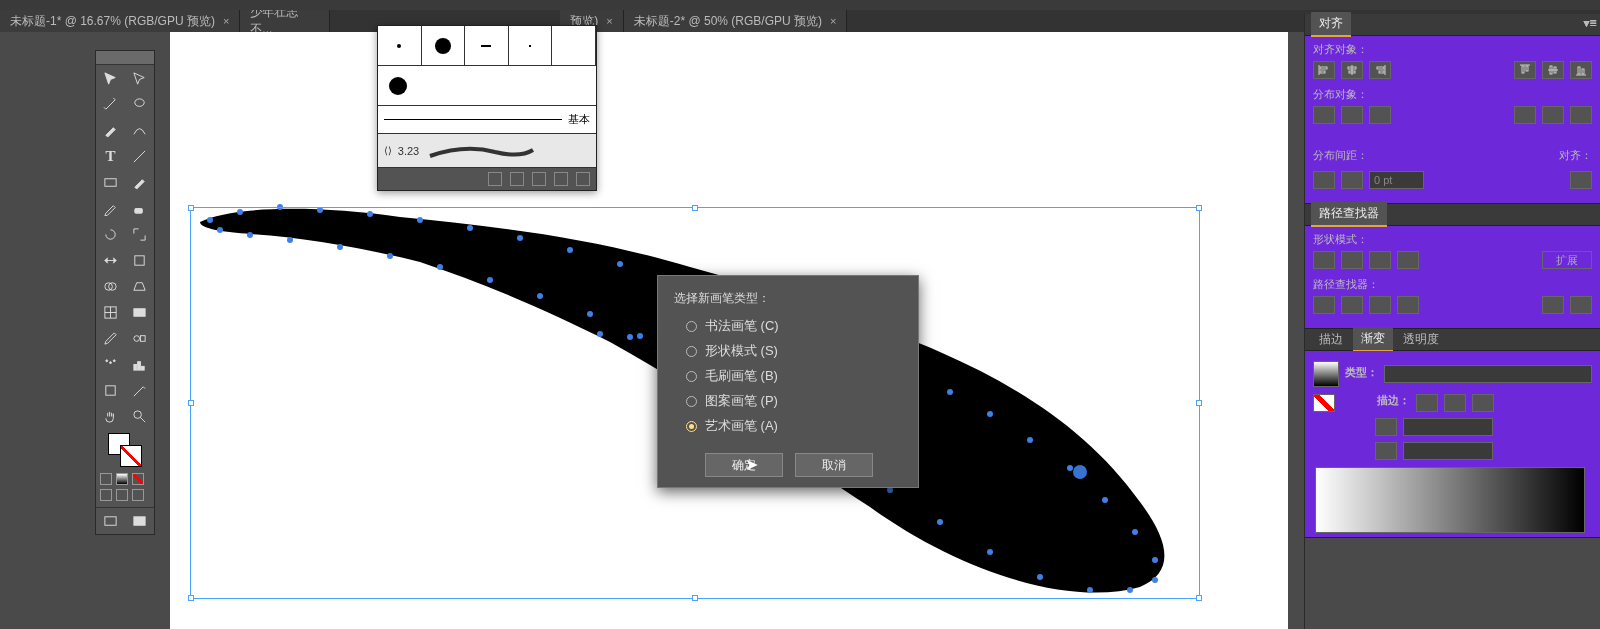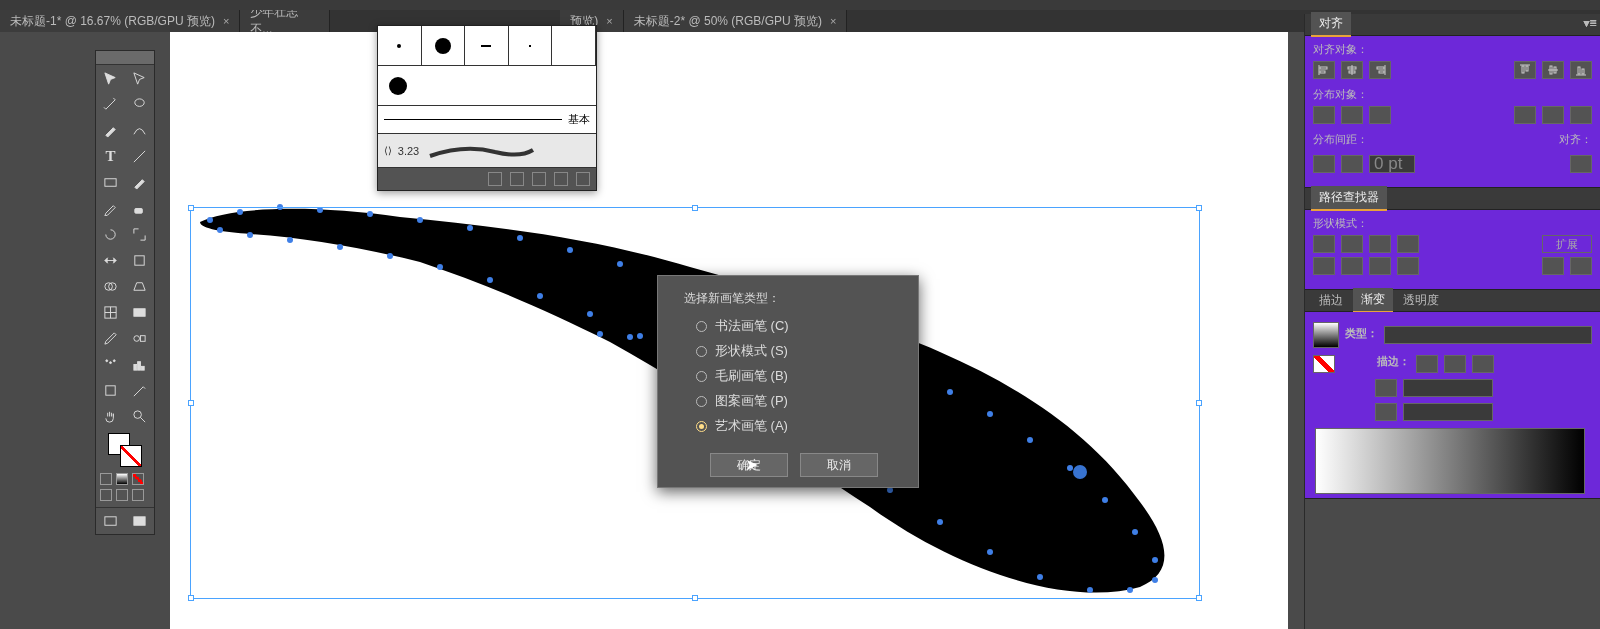--- a/index.html
+++ b/index.html
@@ -39,21 +39,21 @@
   .bp-cell { flex:1; display:flex; align-items:center; justify-content:center; border-right:1px solid #333; background:#fff; }
   .bp-row2 { height:40px; display:flex; align-items:center; background:#fff; border-bottom:1px solid #333; }
   .bp-row3 { height:28px; display:flex; align-items:center; background:#fff; border-bottom:1px solid #333; color:#000; font-size:11px; }
   .bp-row4 { height:34px; display:flex; align-items:center; background:#e8e8e8; border-bottom:1px solid #333; color:#333; font-size:11px; padding:0 6px; gap:6px; }
   .bp-foot { height:22px; background:#535353; display:flex; align-items:center; justify-content:flex-end; gap:8px; padding:0 6px; }
   .bp-foot-icon { width:14px; height:14px; border:1px solid #888; }
 
   
   .dialog { position:absolute; left:657px; top:275px; width:262px; background:#535353; border:1px solid #777; box-shadow:0 4px 14px rgba(0,0,0,.6); z-index:50; }
   .dlg-title { height:22px; background:#6b6b6b; color:#eee; font-size:12px; display:flex; align-items:center; padding:0 8px; }
-  .dlg-body { padding:14px 14px 10px 26px; }
+  .dlg-body { padding:14px 14px 10px 16px; }
   .dlg-prompt { font-size:12px; color:#ddd; margin-bottom:10px; }
   .opt { display:flex; align-items:center; gap:8px; margin:7px 0 7px 12px; font-size:13px; color:#ddd; }
   .radio { width:11px; height:11px; border-radius:50%; border:1px solid #bbb; display:inline-flex; align-items:center; justify-content:center; }
   .radio.sel { border-color:#fd8; }
   .radio.sel::after { content:""; width:5px; height:5px; border-radius:50%; background:#fd8; }
   .dlg-btns { display:flex; gap:12px; justify-content:center; margin-top:18px; }
   .btn { width:78px; height:24px; background:#666; border:1px solid #888; color:#eee; font-size:12px; display:flex; align-items:center; justify-content:center; cursor:default; }
 
   
   .cursor { position:absolute; left:745px; top:455px; z-index:99; font-size:16px; color:#fff; }
@@ -62,21 +62,21 @@
   .rightcol { position:absolute; right:0; top:14px; width:296px; height:615px; background:#4a4a4a; border-left:1px solid #2a2a2a; }
   .panel-tab { height:22px; display:flex; align-items:center; background:#3a3a3a; border-bottom:1px solid #222; padding-left:6px; gap:2px; }
   .pt { font-size:12px; color:#bbb; padding:3px 8px; }
   .pt.active { background:#535353; color:#eee; border-bottom:2px solid #e8a33c; }
   .panel-body { background:#6d28d9; padding:6px 8px 10px 8px; border-bottom:1px solid #222; }
   .lbl { font-size:11px; color:#bbb; margin-bottom:4px; }
   .icon-row { display:flex; gap:6px; margin:4px 0; flex-wrap:wrap; align-items:center; }
   .ibox { width:22px; height:18px; border:1px solid #666; display:flex; align-items:center; justify-content:center; background:#535353; }
   .ibox svg { width:12px; height:12px; stroke:#ccc; fill:none; }
   .spacer { flex:1; }
-  .numbox { width:46px; height:18px; background:#3a3a3a; border:1px solid #666; color:#888; font-size:17px; padding:0 4px; display:flex; align-items:center; }
+  .numbox { width:55px; height:18px; background:#3a3a3a; border:1px solid #666; color:#888; font-size:11px; padding:0 4px; display:flex; align-items:center; }
   .wide-btn { width:50px; height:18px; border:1px solid #666; font-size:11px; color:#aaa; display:flex; align-items:center; justify-content:center; }
   .grad-prev { width:26px; height:26px; background:linear-gradient(#fff,#000); border:1px solid #666; }
   .select { height:18px; background:#3a3a3a; border:1px solid #666; flex:1; }
   .grad-big { position:absolute; left:10px; bottom:4px; width:270px; height:66px; background:linear-gradient(90deg,#fff,#000); border:1px solid #666; }
 
   .corner-flyout { position:absolute; right:2px; top:2px; width:16px; height:14px; color:#bbb; font-size:12px; text-align:center; }
 
 </style>
 </head>
 <body>
@@ -481,21 +481,21 @@
     <div class="lbl" style="margin-top:8px;">分布对象：</div>
     <div class="icon-row">
       <div class="ibox"></div>
       <div class="ibox"></div>
       <div class="ibox"></div>
       <div class="spacer"></div>
       <div class="ibox"></div>
       <div class="ibox"></div>
       <div class="ibox"></div>
     </div>
-    <div class="icon-row" style="margin-top:8px;">
+    <div class="icon-row" style="margin-top:24px;">
       <span class="lbl">分布间距：</span>
       <div class="spacer"></div>
       <span class="lbl">对齐：</span>
     </div>
     <div class="icon-row">
       <div class="ibox"></div>
       <div class="ibox"></div>
       <div class="numbox">0 pt</div>
       <div class="spacer"></div>
       <div class="ibox"></div>
@@ -509,20 +509,21 @@
   <div class="panel-body">
     <div class="lbl">形状模式：</div>
     <div class="icon-row">
       <div class="ibox"></div>
       <div class="ibox"></div>
       <div class="ibox"></div>
       <div class="ibox"></div>
       <div class="spacer"></div>
       <div class="wide-btn">扩展</div>
     </div>
+    <div class="lbl" style="margin-top:8px;">路径查找器：</div>
     <div class="icon-row">
       <div class="ibox"></div>
       <div class="ibox"></div>
       <div class="ibox"></div>
       <div class="ibox"></div>
       <div class="spacer"></div>
       <div class="ibox"></div>
       <div class="ibox"></div>
     </div>
   </div>

